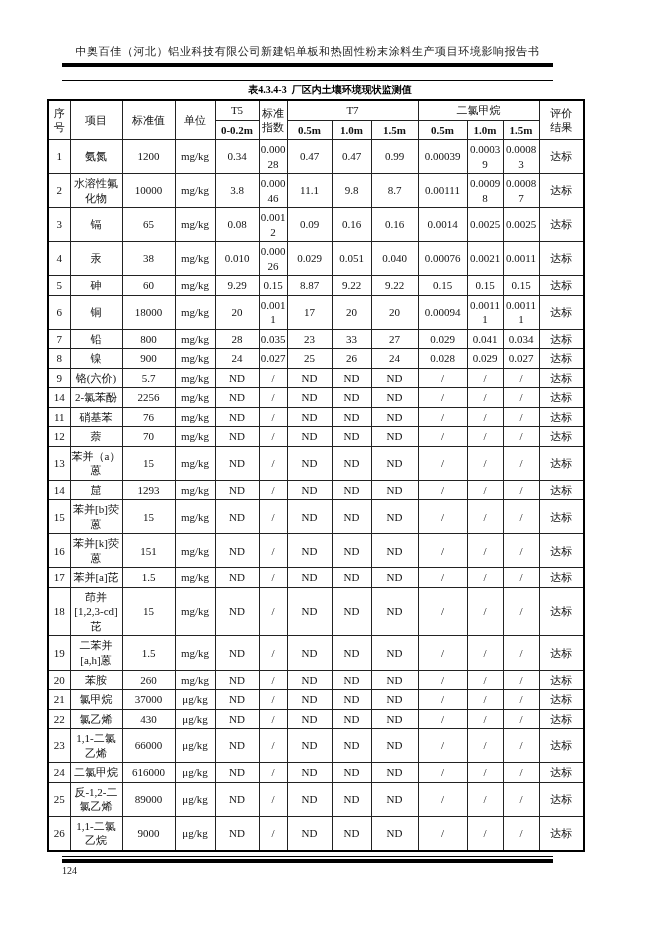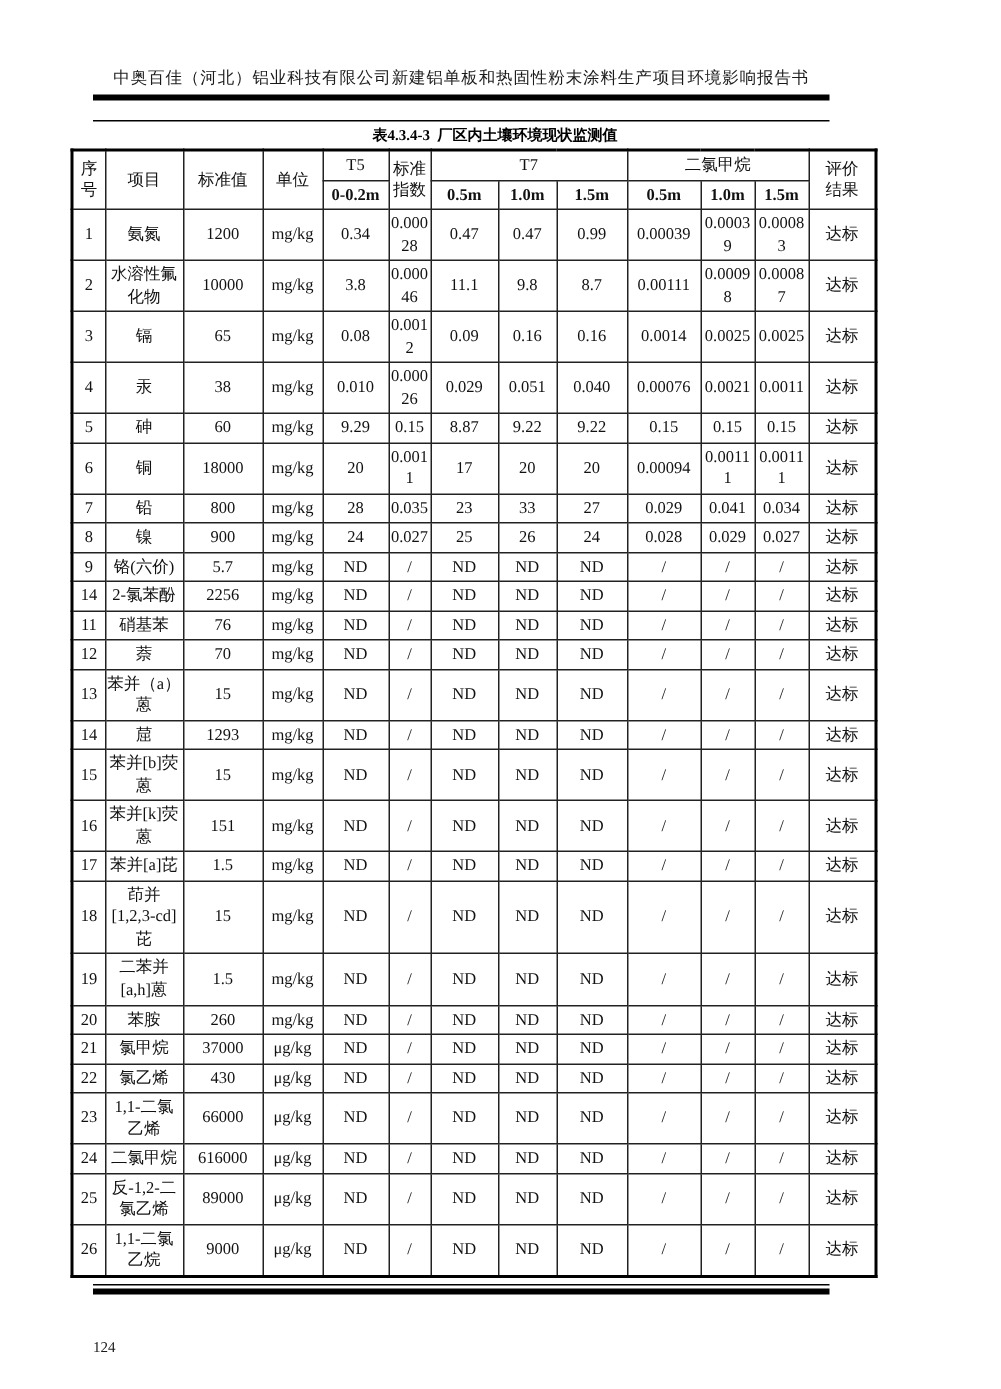--- a/index.html
+++ b/index.html
@@ -71,21 +71,20 @@
   .footer-rule-thick {
     position: absolute;
     top: 859px; left: 62px; width: 491px; height: 4px;
     background: #000;
   }
   .page-number {
     position: absolute;
     top: 865px; left: 62px;
     font-size: 10px;
     color: #1a1a1a;
-    margin-top: 28px;
   }
 </style>
 </head>
 <body>
 
 <div class="page">
 
   <div class="doc-header-text">中奥百佳（河北）铝业科技有限公司新建铝单板和热固性粉末涂料生产项目环境影响报告书</div>
   <div class="rule-thick"></div>
   <div class="rule-thin"></div>

